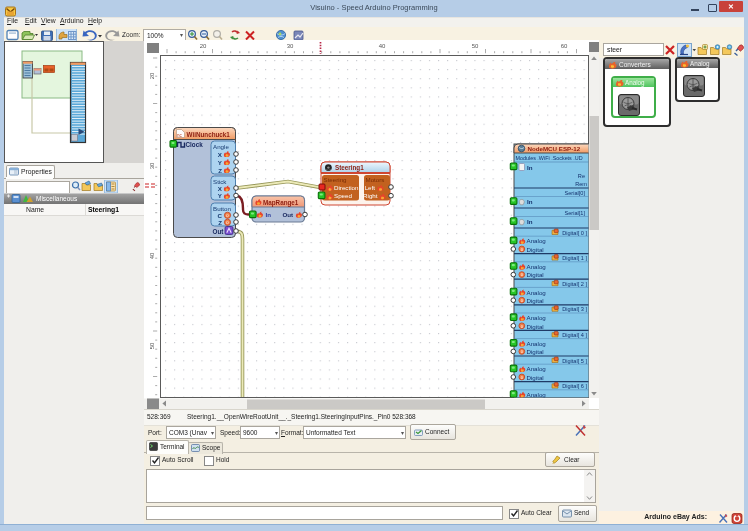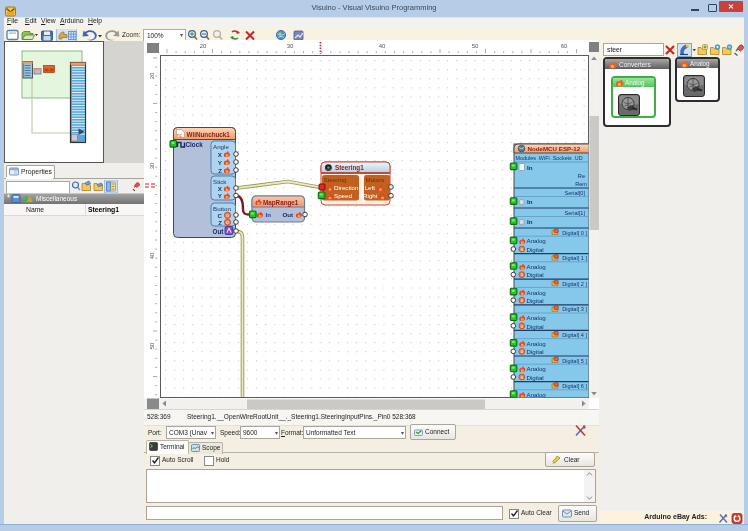--- a/index.html
+++ b/index.html
@@ -11,21 +11,21 @@
 <body>
 
 <div class="abs" style="left:0;top:0;width:748px;height:17px;background:#b6cde7;"></div>
 <div class="abs" style="left:5px;top:3px;width:11px;height:11px;">
   <svg width="11" height="11" viewBox="0 0 11 11">
     <rect x="0.5" y="1" width="10" height="9" rx="1.5" fill="#f7c843" stroke="#a8741a" stroke-width="1"></rect>
     <path d="M1.5 2.5 L5.5 6 L9.5 2.5" fill="none" stroke="#7c4a08" stroke-width="1.4"></path>
     <rect x="2" y="5.5" width="7" height="3.5" fill="#e8a434"></rect>
   </svg>
 </div>
-<div class="abs" style="left:0;top:3px;width:748px;text-align:center;font-size:7.5px;color:#3c4a5a;">Visuino - Visual Visuino Programming</div>
+<div class="abs" style="left:0;top:3px;width:748px;text-align:center;font-size:7.5px;color:#3c4a5a;">Visuino - Speed Arduino Programming</div>
 <div class="abs" style="left:691px;top:6px;width:8px;height:3px;border-bottom:2px solid #33435c;"></div>
 <div class="abs" style="left:708px;top:4px;width:7px;height:6px;border:1.3px solid #33435c;border-radius:1px;"></div>
 <div class="abs" style="left:719px;top:1px;width:24px;height:11px;background:#c8423a;border-radius:1px;text-align:center;color:#fff;font-size:7px;line-height:11px;font-weight:bold;">✕</div>
 
 <div class="abs" style="left:4px;top:17px;width:740px;height:10px;background:#f3f2ee;border-top:1px solid #e7e5e0;"></div>
 <div class="abs" style="left:4px;top:17px;height:10px;font-size:6.8px;color:#222;">
   <span style="position:absolute;left:3px;top:0;"><u>F</u>ile</span>
   <span style="position:absolute;left:21px;top:0;"><u>E</u>dit</span>
   <span style="position:absolute;left:37px;top:0;"><u>V</u>iew</span>
   <span style="position:absolute;left:56px;top:0;"><u>A</u>rduino</span>

